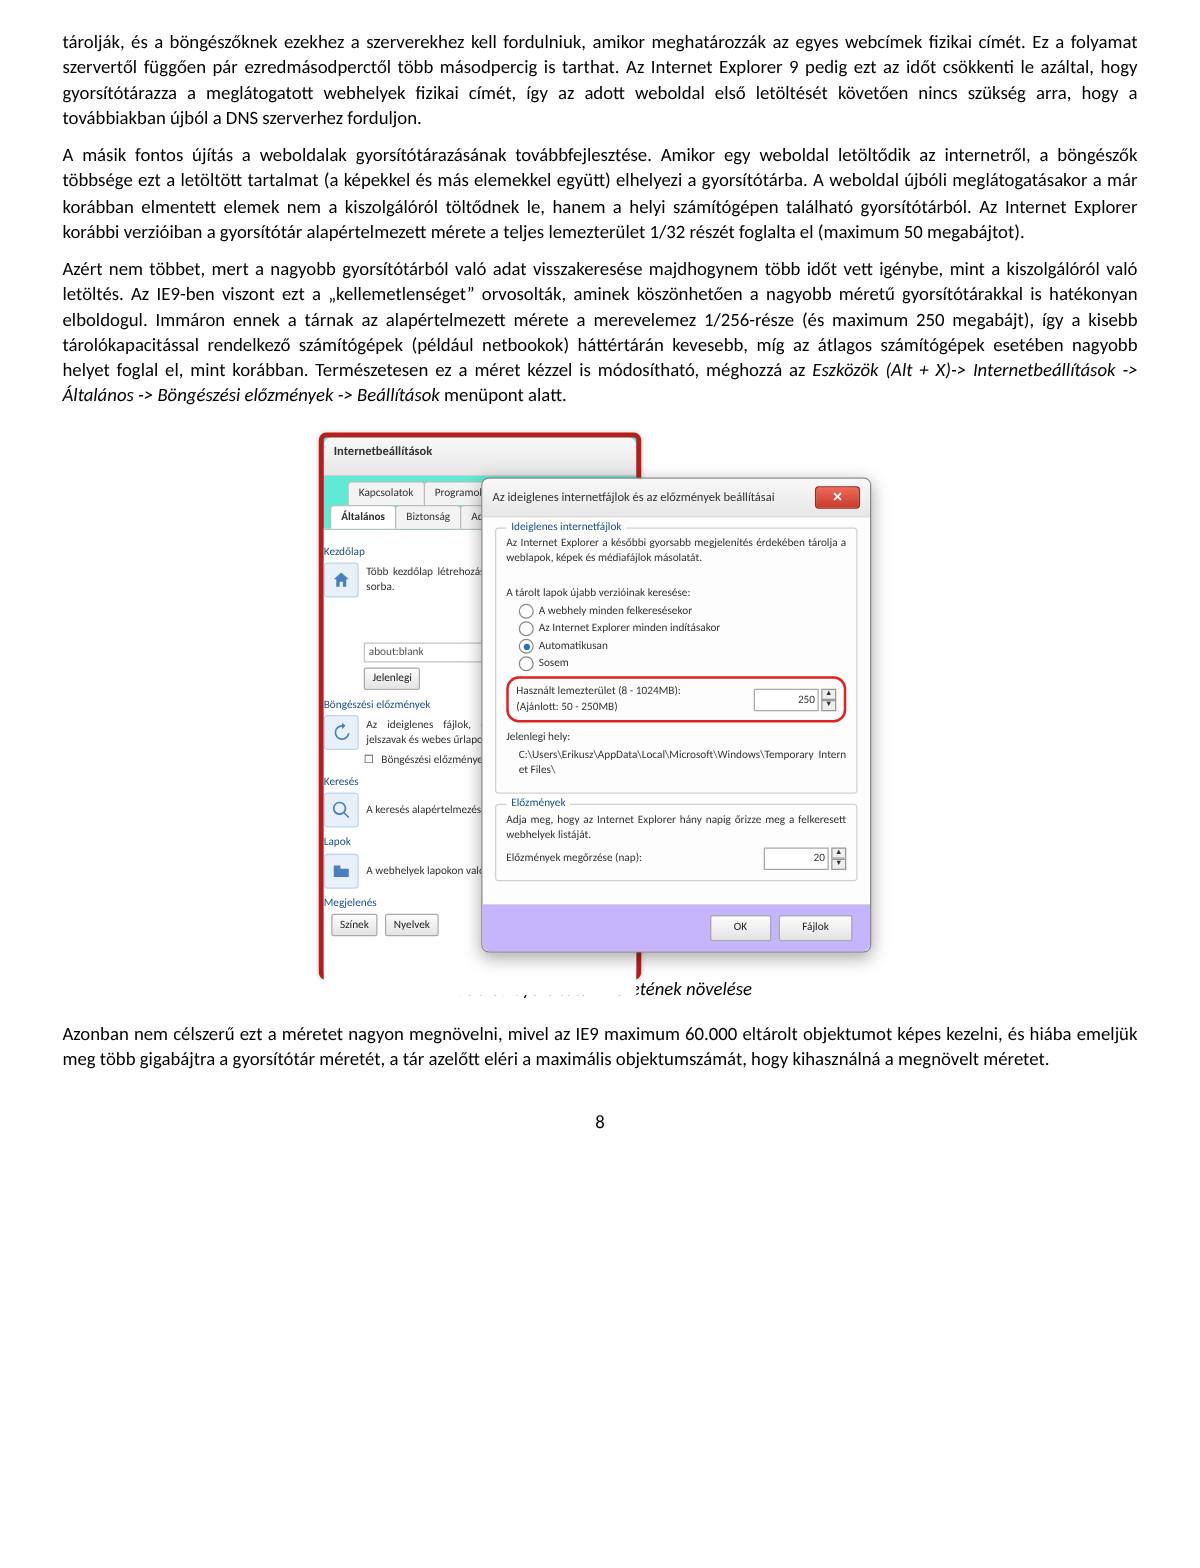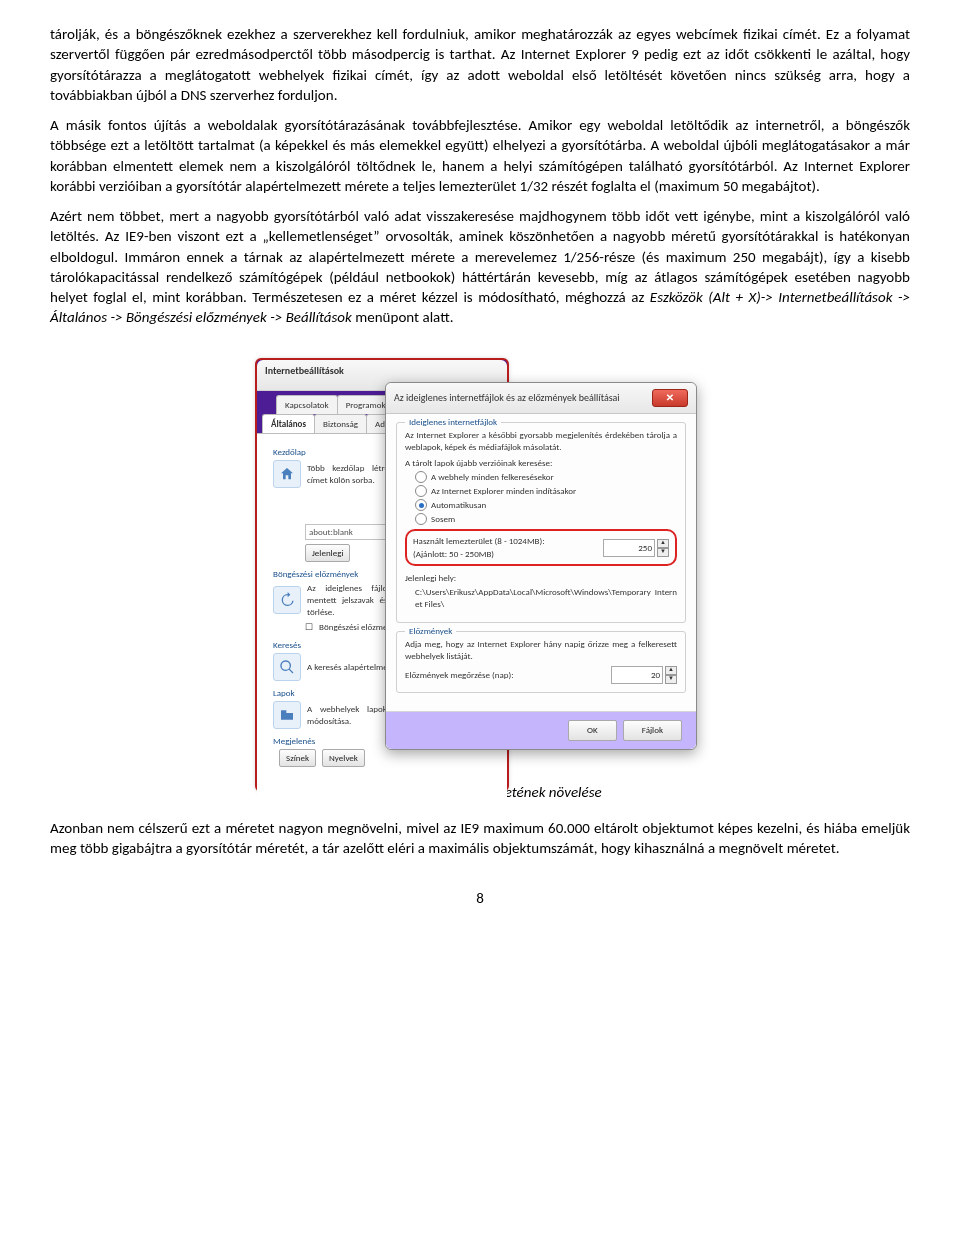--- a/index.html
+++ b/index.html
@@ -20,40 +20,40 @@
 
   
   .screenshot-wrap {
     display: flex;
     justify-content: center;
     margin: 14px 0 8px 0;
   }
   .dlg-stack { position: relative; width: 450px; height: 430px; }
 
   .dlg1 {
-    position: absolute; left: 0; top: 16px; width: 250px; height: 430px;
-    background: #4c1d95; border: 2px solid #b91c1c; border-radius: 6px;
+    position: absolute; left: 0; top: 4px; width: 250px; height: 430px;
+    background: #5eead4; border: 4px solid #b91c1c; border-radius: 6px;
     box-shadow: 0 0 4px rgba(0,0,0,0.15);
     font-size: 10px; color: #333;
   }
   .dlg1-title {
     height: 22px; background: linear-gradient(#f8f8f8,#e7e7e7);
     border-bottom: 1px solid #d0d0d0; border-radius: 6px 6px 0 0;
     padding: 4px 8px; font-weight: bold;
   }
   .tabs-row1, .tabs-row2 { display: flex; gap: 0; font-size: 9px; }
   .tab {
     border: 1px solid #bcbcbc; border-bottom: none;
     padding: 3px 8px; background: #f3f3f3; margin-left: -1px;
     border-radius: 3px 3px 0 0;
   }
   .tab.active { background: #fff; font-weight: bold; }
   .tabs-row1 { margin: 4px 0 0 20px; }
   .tabs-row2 { margin: 0 0 0 6px; }
-  .dlg1-body { padding: 6px 16px; border-top: 1px solid #bcbcbc; background: #fff; height: 360px; overflow: hidden; }
+  .dlg1-body { padding: 6px 0; border-top: 1px solid #bcbcbc; background: #fff; height: 360px; overflow: hidden; }
   .section-label { color: #1a4f8b; font-size: 9px; margin: 6px 0 2px 0; }
   .row { display: flex; align-items: center; gap: 6px; margin: 2px 0; }
   .mini-icon {
     width: 26px; height: 26px; background: #e8f0fa; border: 1px solid #bcd3ee;
     border-radius: 3px; flex-shrink: 0; display:flex;align-items:center;justify-content:center;
   }
   .mini-icon svg { width: 16px; height: 16px; fill:#4a7fbd; }
   .field-box {
     border: 1px solid #c3c3c3; background:#fff; height:14px; width:100px;
     font-size:9px; padding:0 3px; line-height:14px; color:#555;margin-top:36px;
@@ -201,21 +201,21 @@
 
     <div class="dlg2">
       <div class="dlg2-title">
         <span>Az ideiglenes internetfájlok és az előzmények beállításai</span>
         <div class="close-x">✕</div>
       </div>
       <div class="dlg2-body">
         <div class="groupbox">
           <div class="group-label">Ideiglenes internetfájlok</div>
           <div style="font-size:9px;margin-bottom:4px;">Az Internet Explorer a későbbi gyorsabb megjelenítés érdekében tárolja a weblapok, képek és médiafájlok másolatát.</div>
-          <div style="font-size:9px;margin-top:4px;">A tárolt lapok újabb verzióinak keresése:</div>
+          <div style="font-size:9px;margin-top:16px;">A tárolt lapok újabb verzióinak keresése:</div>
           <div class="radio-row">
               <div class="radio-dot"></div>
               <span>A webhely minden felkeresésekor</span>
             </div>
           <div class="radio-row">
               <div class="radio-dot"></div>
               <span>Az Internet Explorer minden indításakor</span>
             </div>
           <div class="radio-row">
               <div class="radio-dot sel"></div>

